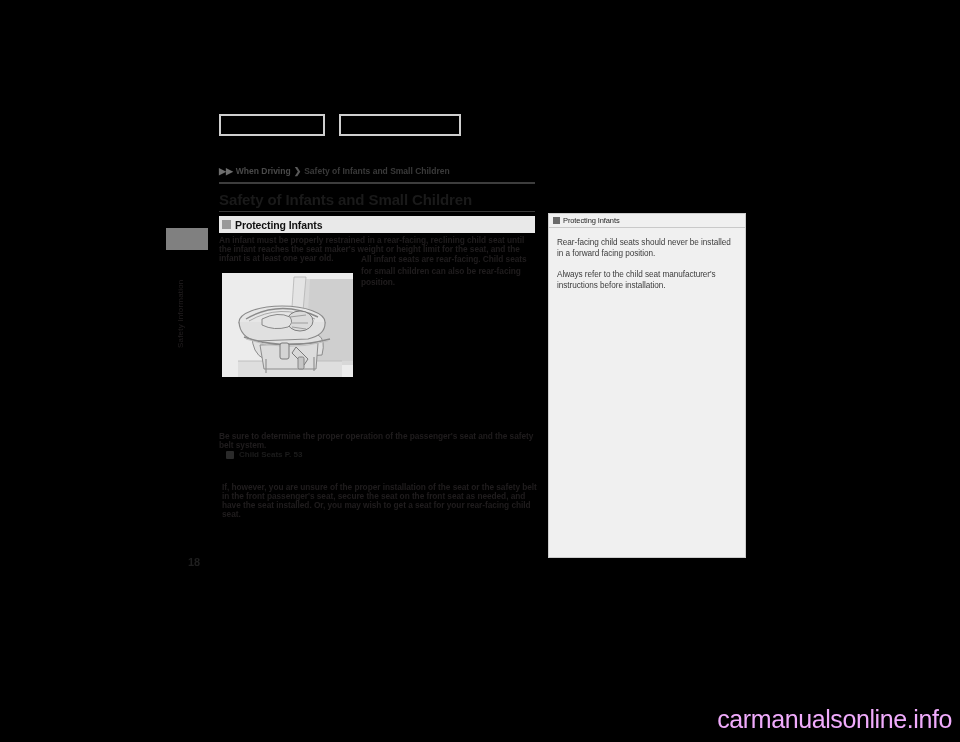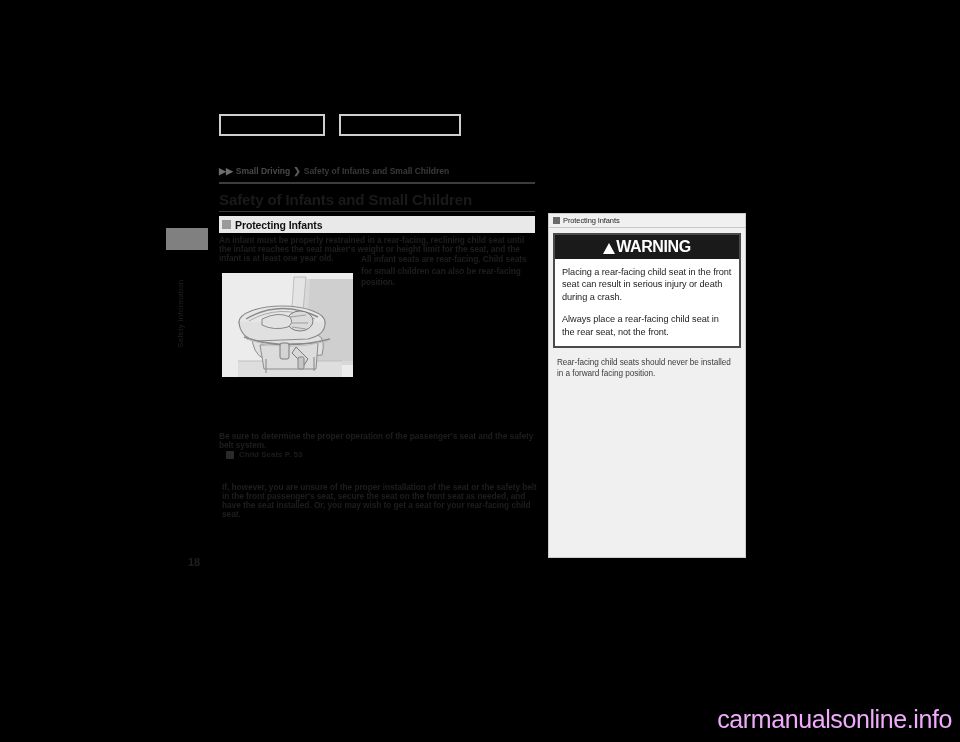--- a/index.html
+++ b/index.html
@@ -279,21 +279,21 @@
 <div id="page">
 
   <div class="topbar" id="topbar-left"></div>
   <div class="topbar" id="topbar-right"></div>
 
   <div id="side-tab"></div>
   <div id="side-tab-text">Safety Information</div>
 
   <div id="breadcrumb">
     <span class="bc-arrow">▶▶</span>
-    <span class="bc-crumb dim">Small Driving</span>
+    <span class="bc-crumb dim">When Driving</span>
     <span class="bc-sep">❯</span>
     <span class="bc-crumb">Safety of Infants and Small Children</span>
   </div>
   <div id="rule-top"></div>
 
   <div id="page-title">Safety of Infants and Small Children</div>
   <div id="rule-title"></div>
 
   <div id="section-bar">
     <span id="section-bar-icon"></span>
@@ -348,29 +348,22 @@
   </div>
 
   <div class="body-text" id="para-last">If, however, you are unsure of the proper installation of the seat or the safety belt in the front passenger's seat, secure the seat on the front seat as needed, and have the seat installed. Or, you may wish to get a seat for your rear-facing child seat.</div>
 
   <div id="sidebar">
     <div id="sidebar-header">
       <span id="sidebar-header-icon"></span>
       <span id="sidebar-header-label">Protecting Infants</span>
     </div>
 
-    <div id="warning-box">
-      <div id="warning-banner">
-        <span id="warning-triangle"></span>
-        <span id="warning-title">WARNING</span>
-      </div>
-      <div class="warning-para" id="warning-p1">Placing a rear-facing child seat in the front seat can result in serious injury or death during a crash.</div>
-      <div class="warning-para" id="warning-p2">Always place a rear-facing child seat in the rear seat, not the front.</div>
-    </div>
 
     <div class="note-para" id="note-1">Rear-facing child seats should never be installed in a forward facing position.</div>
+    <div class="note-para" id="note-2">Always refer to the child seat manufacturer's instructions before installation.</div>
   </div>
 
   <div id="page-number">18</div>
 
   <div id="watermark">carmanualsonline.info</div>
 
 </div>
 
 </body></html>

